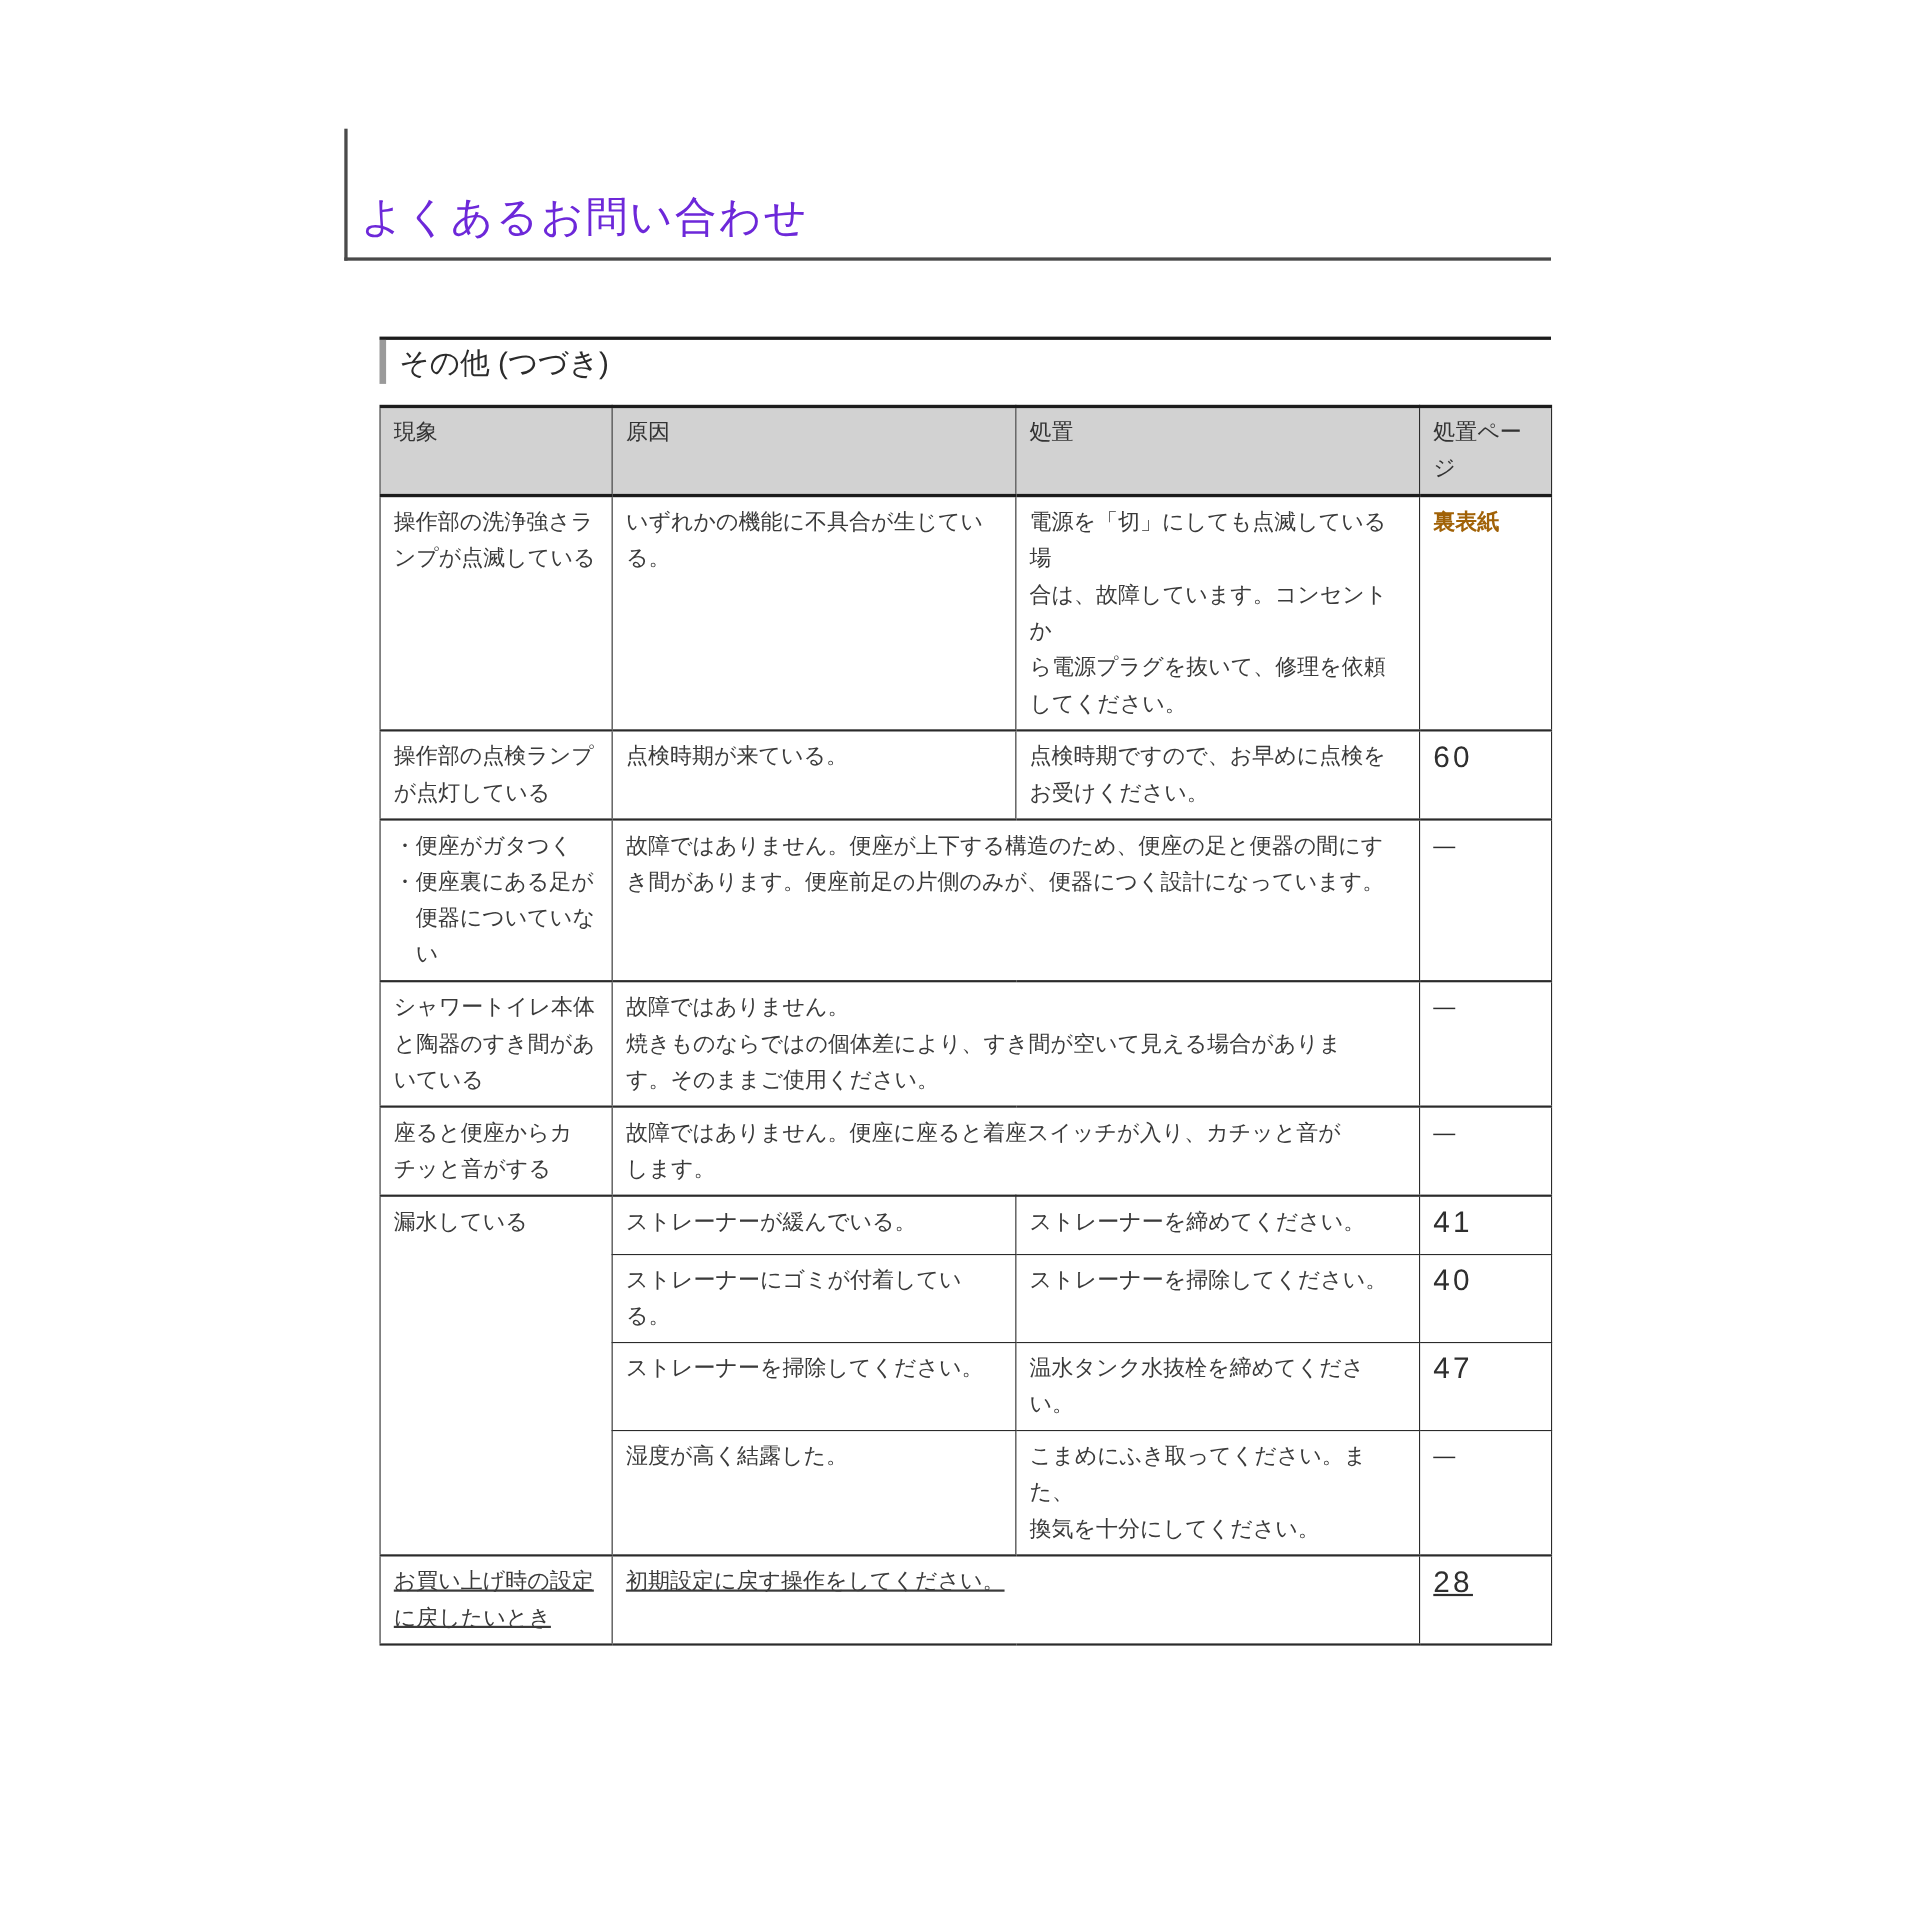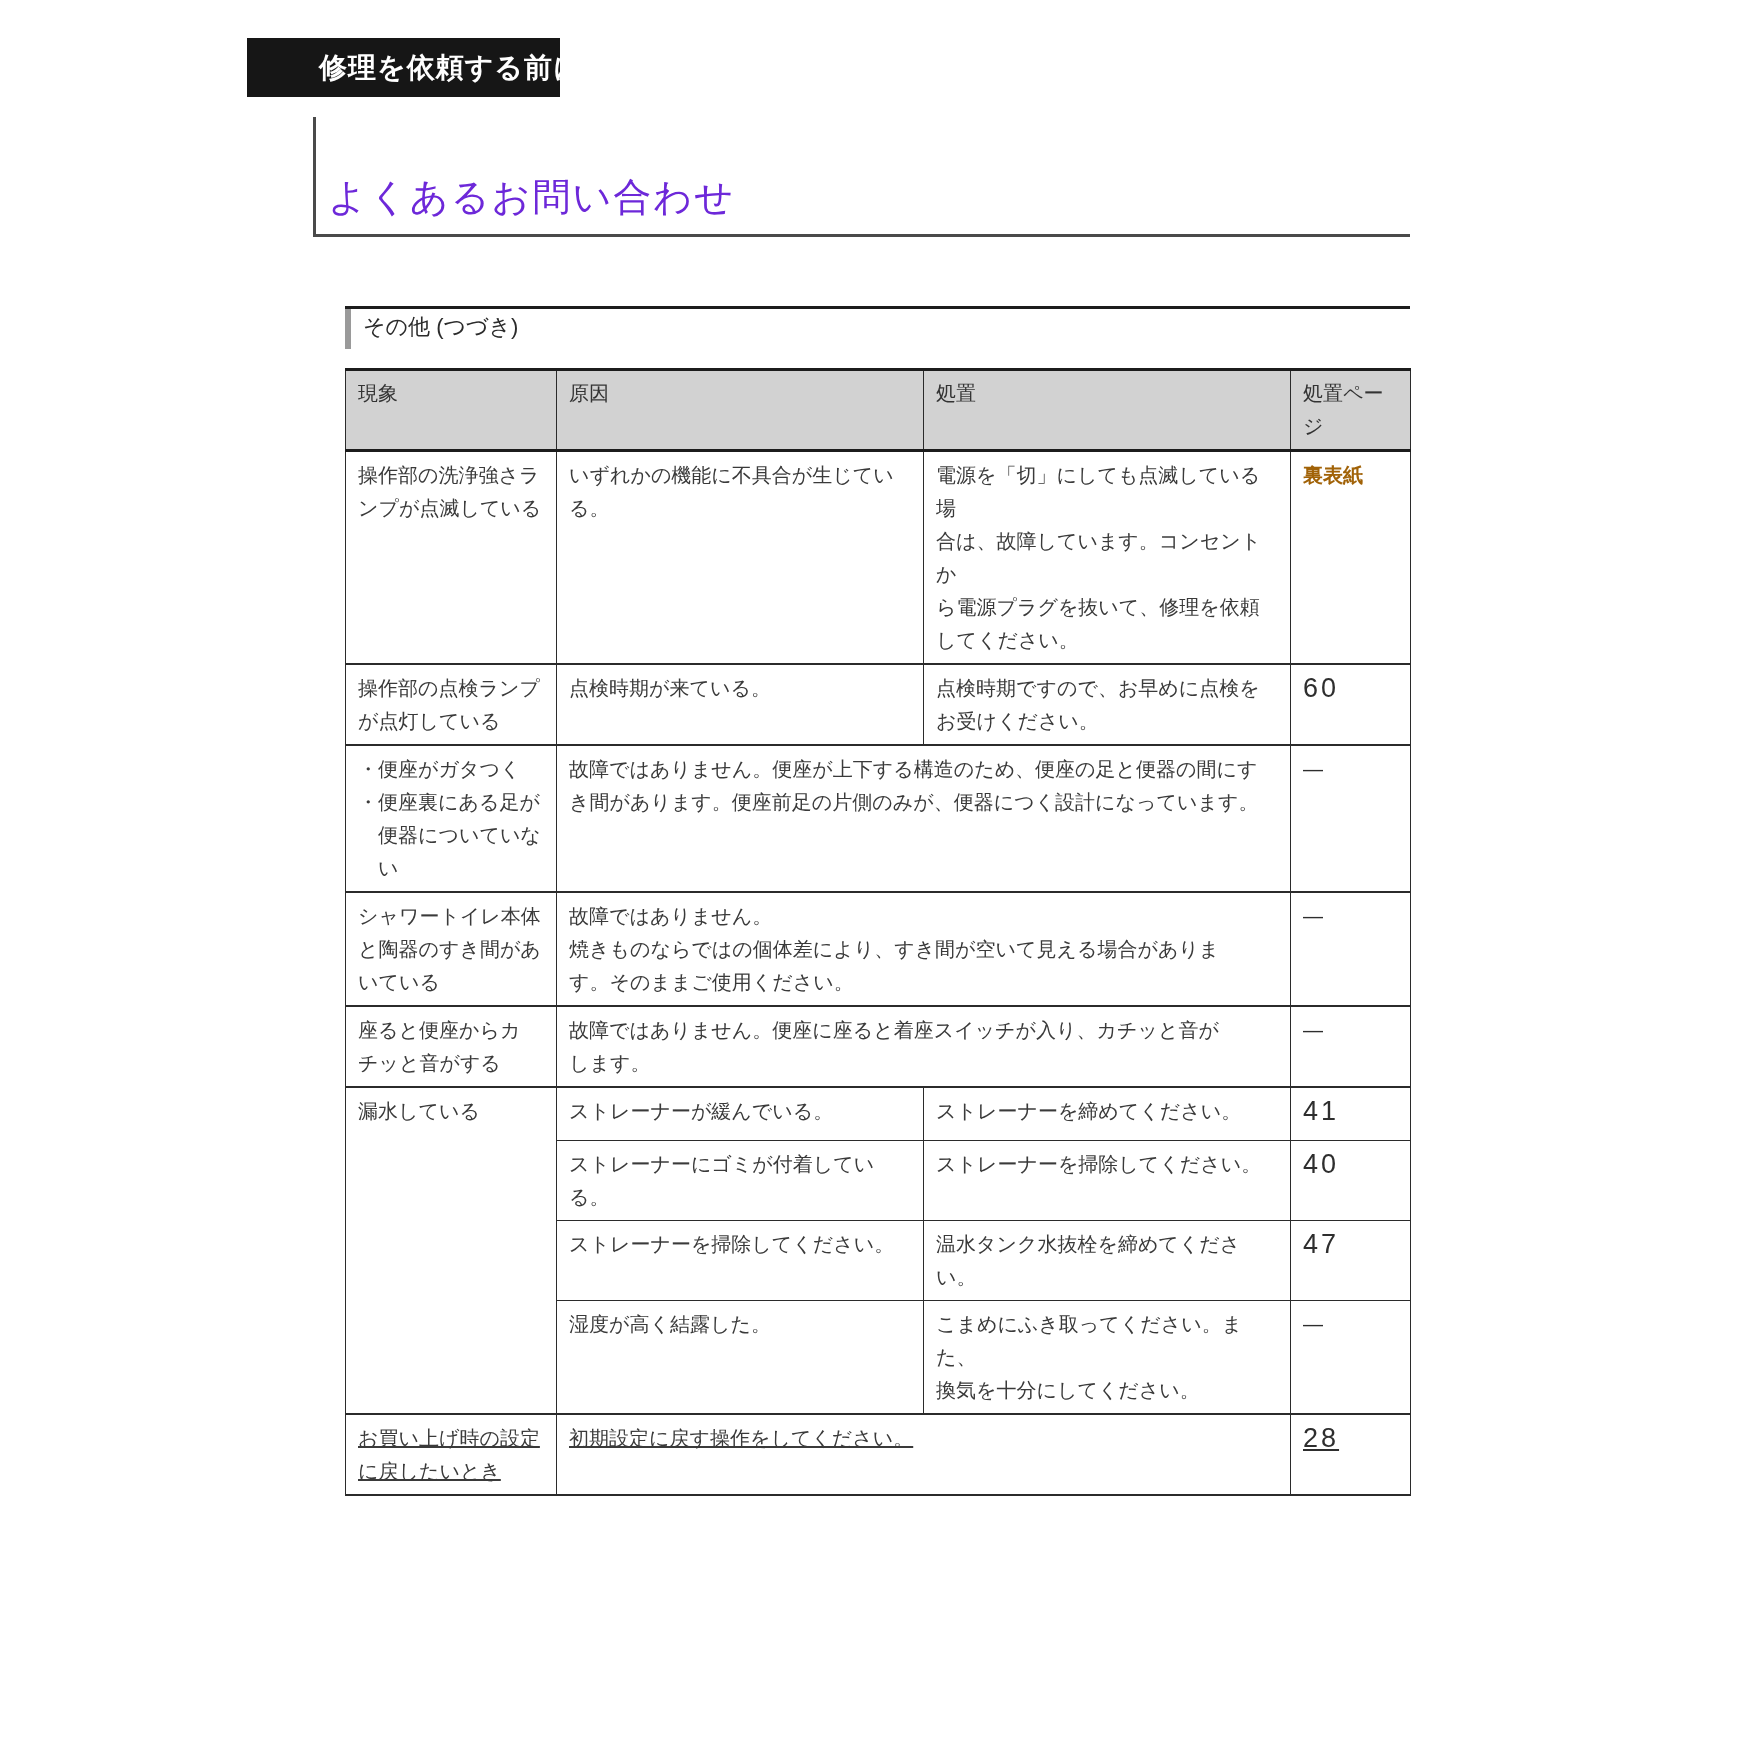--- a/index.html
+++ b/index.html
@@ -32,21 +32,21 @@
   }
   
   .section-rule{
     position:absolute;left:345px;top:306px;width:1065px;height:3px;background:#1c1c1c;
   }
   .section-bar{
     position:absolute;left:345px;top:309px;width:6px;height:40px;background:#9a9a9a;
   }
   .section-title{
     position:absolute;left:363px;top:312px;
-    font-size:22px;color:#2b2b2b;white-space:nowrap;
+    font-size:27px;color:#2b2b2b;white-space:nowrap;
   }
   
   table.faq{
     position:absolute;left:345px;top:368px;width:1065px;
     border-collapse:collapse;table-layout:fixed;
     border-top:3px solid #1c1c1c;
     border-left:1px solid #2b2b2b;
     border-right:1px solid #2b2b2b;
     border-bottom:2px solid #2b2b2b;
     font-size:20px;line-height:33px;color:#3a3a3a;
@@ -86,23 +86,20 @@
   .footer-num{
     position:absolute;left:0;top:1674px;width:1754px;
     text-align:center;font-size:27px;color:#333333;
   }
 </style>
 </head>
 <body>
 
 <div class="page">
 
-  <div class="banner">
-    <span>修理を依頼する前に</span>
-  </div>
 
   <div class="title-vline"></div>
   <div class="page-title">よくあるお問い合わせ</div>
   <div class="title-rule"></div>
 
   <div class="section-rule"></div>
   <div class="section-bar"></div>
   <div class="section-title">その他 (つづき)</div>
 
   <table class="faq">

